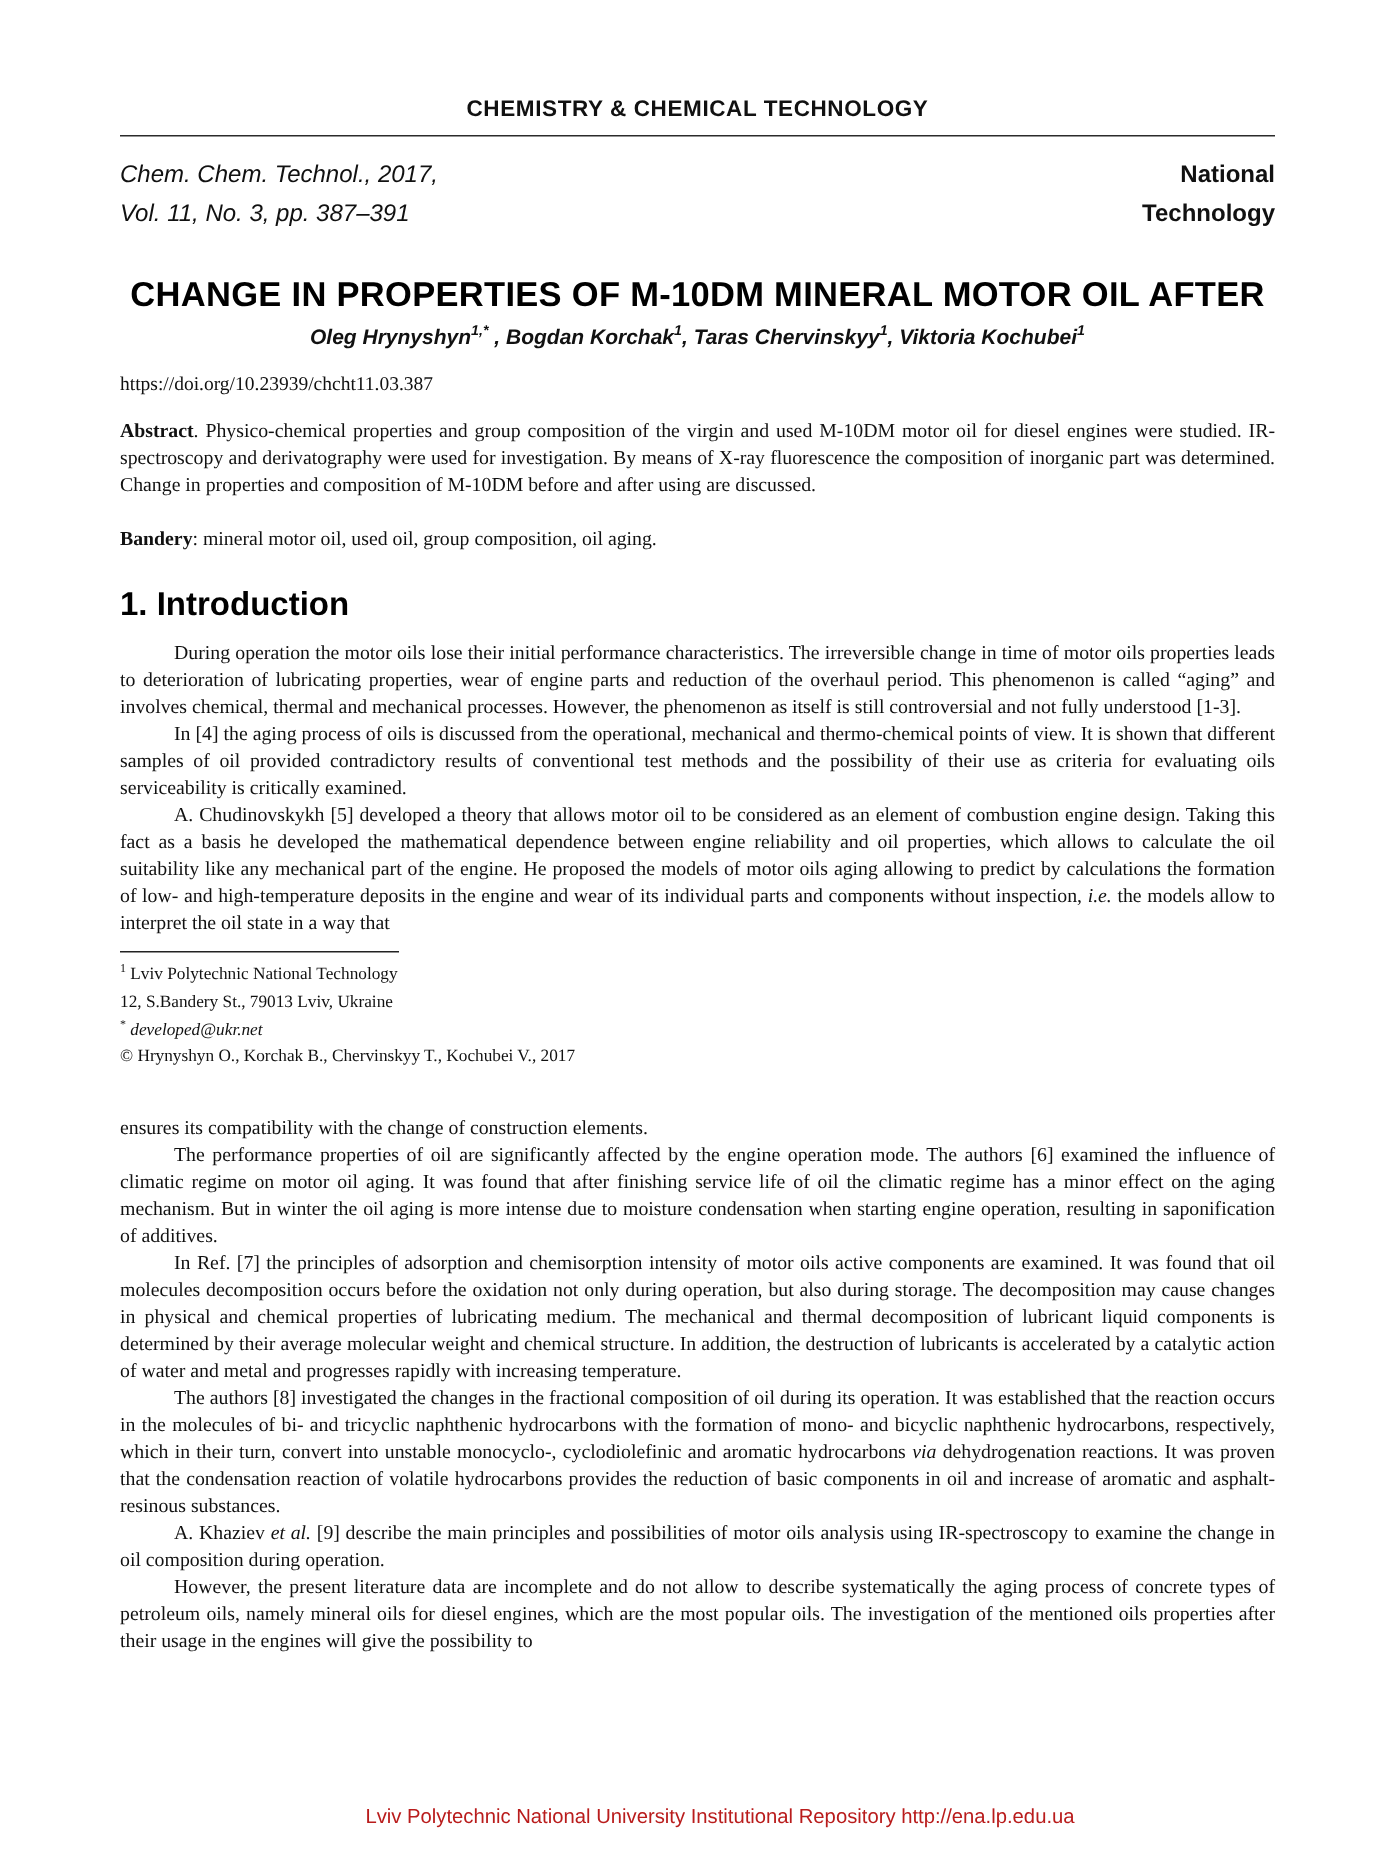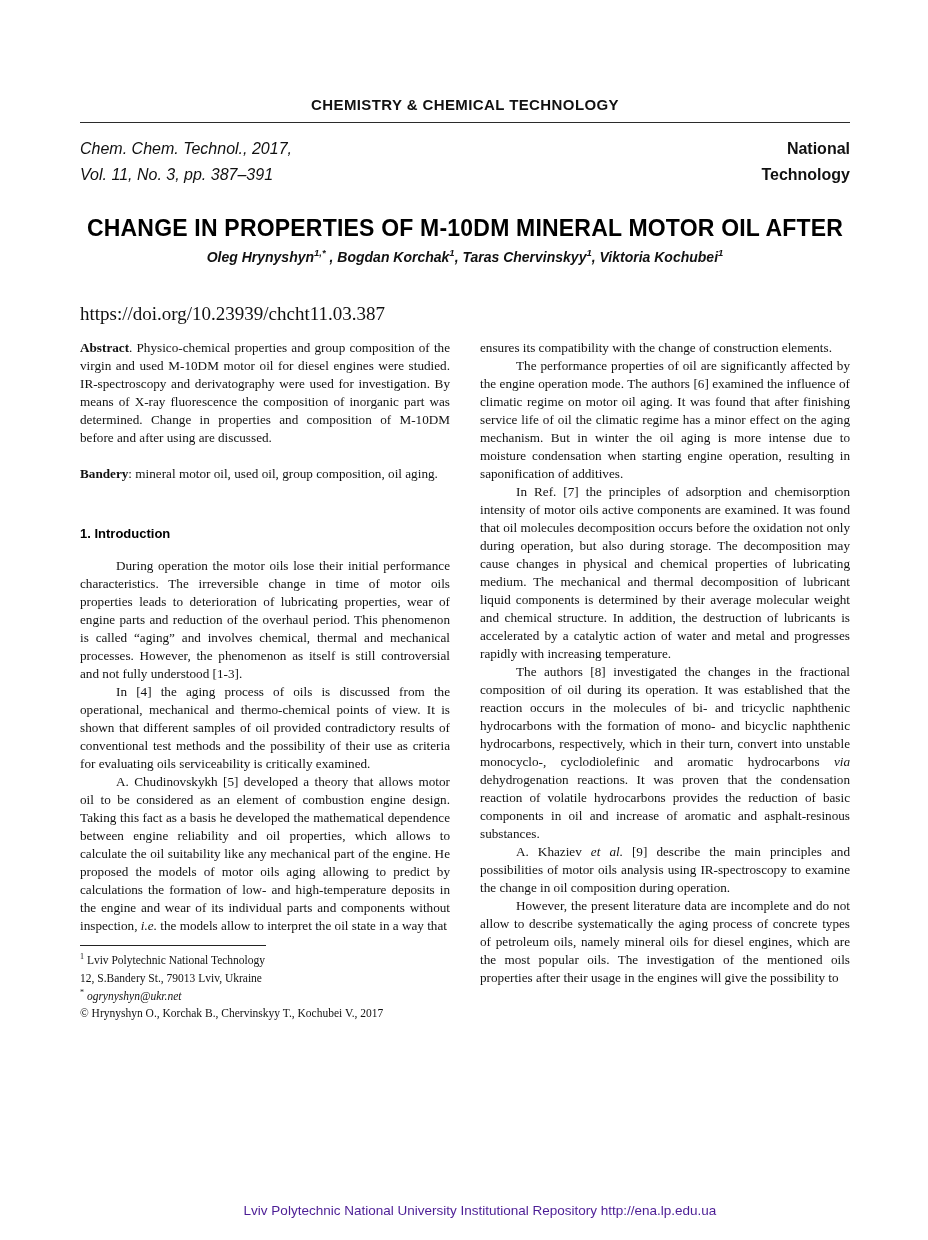--- a/index.html
+++ b/index.html
@@ -2,21 +2,21 @@
 <html><head>
 <meta charset="utf-8">
 <style>
   html, body { margin: 0; padding: 0; background: #ffffff; }
   .page {
     position: relative;
     width: 928px;
     height: 1240px;
     background: #ffffff;
     box-sizing: border-box;
-    padding: 96px 78px 0 80px;
+    padding: 64px 78px 0 80px;
     overflow: hidden;
     font-family: "Liberation Serif", serif;
     color: #111;
   }
   .banner-text {
     text-align: center;
     font-family: "Liberation Sans", sans-serif;
     font-weight: bold;
     font-size: 15px;
     letter-spacing: 0.4px;
@@ -50,41 +50,42 @@
   .authors {
     margin-top: 1px;
     text-align: center;
     font-family: "Liberation Sans", sans-serif;
     font-weight: bold;
     font-style: italic;
     font-size: 14px;
   }
   .authors sup { font-size: 9.5px; }
   .doi {
-    margin-top: 38px;
-    font-size: 19px;
+    margin-top: 16px;
+    font-size: 13px;
   }
   .columns {
     margin-top: 14px;
     display: flex;
     gap: 30px;
+    flex-direction: column;
   }
   .col {
     flex: 1 1 0;
     text-align: justify;
     font-size: 13.2px;
     line-height: 18px;
   }
   .abstract { margin: 0 0 18px 0; }
   .keywords { margin: 0; }
   .section {
     font-family: "Liberation Sans", sans-serif;
     font-weight: bold;
-    font-size: 13px;
-    margin: 42px 0 14px 0;
+    font-size: 22px;
+    margin: 26px 0 14px 0;
     text-align: left;
     color: #000;
   }
   .body { margin: 0; }
   .indent { text-indent: 36px; }
   .footnote {
     margin-top: 10px;
     font-size: 11.5px;
     line-height: 1.5;
     text-align: left;
@@ -95,21 +96,21 @@
     margin-bottom: 5px;
   }
   .footnote sup { font-size: 8px; }
   .page-footer {
     position: absolute;
     left: 0; right: 0;
     bottom: 22px;
     text-align: center;
     font-family: "Liberation Sans", sans-serif;
     font-size: 13.5px;
-    color: #4c1d95;
+    color: #b91c1c;
     margin-left: 32px;
   }
 </style>
 </head>
 <body>
 
 <div class="page">
 
   <header>
     <div class="banner-text">CHEMISTRY &amp; CHEMICAL TECHNOLOGY</div>
@@ -143,21 +144,21 @@
       <p class="abstract"><b>Abstract</b><span>. Physico-chemical properties and group composition of the virgin and used M-10DM motor oil for diesel engines were studied. IR-spectroscopy and derivatography were used for investigation. By means of X-ray fluorescence the composition of inorganic part was determined. Change in properties and composition of M-10DM before and after using are discussed.</span></p>
       <p class="keywords"><b>Bandery</b><span>: mineral motor oil, used oil, group composition, oil aging.</span></p>
       <h2 class="section">1. Introduction</h2>
       <p class="body indent"><span>During operation the motor oils lose their initial performance characteristics. The irreversible change in time of motor oils properties leads to deterioration of lubricating properties, wear of engine parts and reduction of the overhaul period. This phenomenon is called “aging” and involves chemical, thermal and mechanical processes. However, the phenomenon as itself is still controversial and not fully understood [1-3].</span></p>
       <p class="body indent"><span>In [4] the aging process of oils is discussed from the operational, mechanical and thermo-chemical points of view. It is shown that different samples of oil provided contradictory results of conventional test methods and the possibility of their use as criteria for evaluating oils serviceability is critically examined.</span></p>
       <p class="body indent"><span>A. Chudinovskykh [5] developed a theory that allows motor oil to be considered as an element of combustion engine design. Taking this fact as a basis he developed the mathematical dependence between engine reliability and oil properties, which allows to calculate the oil suitability like any mechanical part of the engine. He proposed the models of motor oils aging allowing to predict by calculations the formation of low- and high-temperature deposits in the engine and wear of its individual parts and components without inspection, </span><i>i.e.</i><span> the models allow to interpret the oil state in a way that</span></p>
       <div class="footnote">
         <div class="fn-rule"></div>
         <div><sup>1</sup><span> Lviv Polytechnic National Technology</span></div>
         <div>12, S.Bandery St., 79013 Lviv, Ukraine</div>
-        <div><sup>*</sup><i> ogrynyshyn@ukr.net</i></div>
+        <div><sup>*</sup><i> developed@ukr.net</i></div>
         <div>© Hrynyshyn O., Korchak B., Chervinskyy T., Kochubei V., 2017</div>
       </div>
     </div>
 
     <div class="col">
       <p class="body"><span>ensures its compatibility with the change of construction elements.</span></p>
       <p class="body indent"><span>The performance properties of oil are significantly affected by the engine operation mode. The authors [6] examined the influence of climatic regime on motor oil aging. It was found that after finishing service life of oil the climatic regime has a minor effect on the aging mechanism. But in winter the oil aging is more intense due to moisture condensation when starting engine operation, resulting in saponification of additives.</span></p>
       <p class="body indent"><span>In Ref. [7] the principles of adsorption and chemisorption intensity of motor oils active components are examined. It was found that oil molecules decomposition occurs before the oxidation not only during operation, but also during storage. The decomposition may cause changes in physical and chemical properties of lubricating medium. The mechanical and thermal decomposition of lubricant liquid components is determined by their average molecular weight and chemical structure. In addition, the destruction of lubricants is accelerated by a catalytic action of water and metal and progresses rapidly with increasing temperature.</span></p>
       <p class="body indent"><span>The authors [8] investigated the changes in the fractional composition of oil during its operation. It was established that the reaction occurs in the molecules of bi- and tricyclic naphthenic hydrocarbons with the formation of mono- and bicyclic naphthenic hydrocarbons, respectively, which in their turn, convert into unstable monocyclo-, cyclodiolefinic and aromatic hydrocarbons </span><i>via</i><span> dehydrogenation reactions. It was proven that the condensation reaction of volatile hydrocarbons provides the reduction of basic components in oil and increase of aromatic and asphalt-resinous substances.</span></p>
       <p class="body indent"><span>A. Khaziev </span><i>et al.</i><span> [9] describe the main principles and possibilities of motor oils analysis using IR-spectroscopy to examine the change in oil composition during operation.</span></p>

